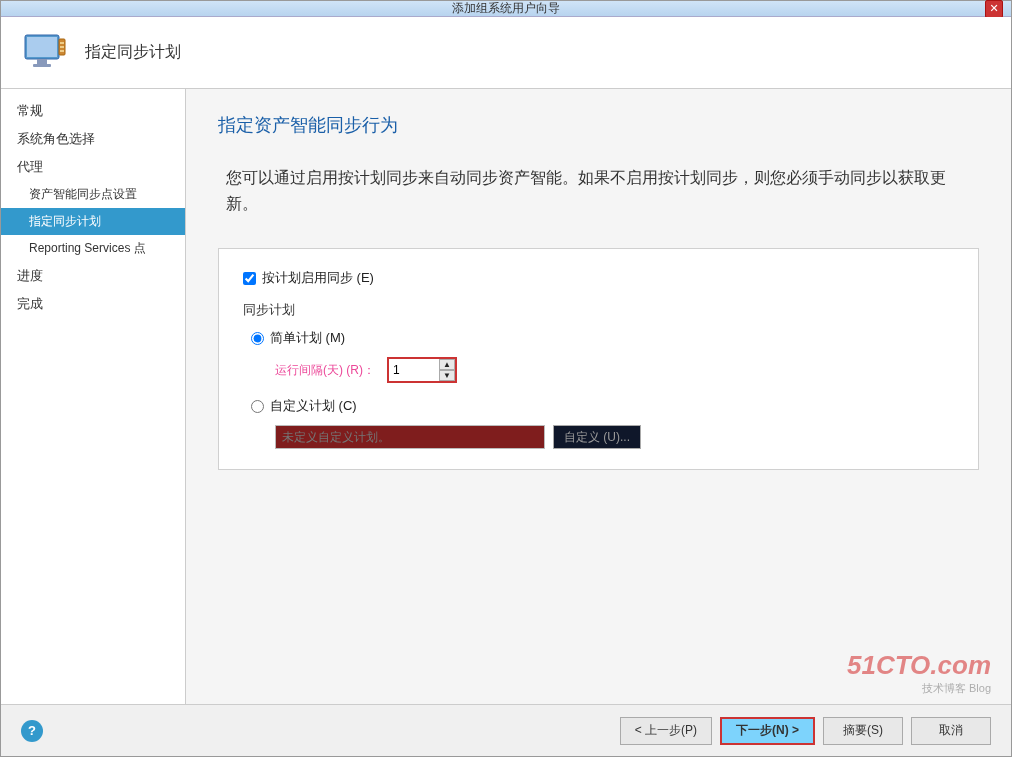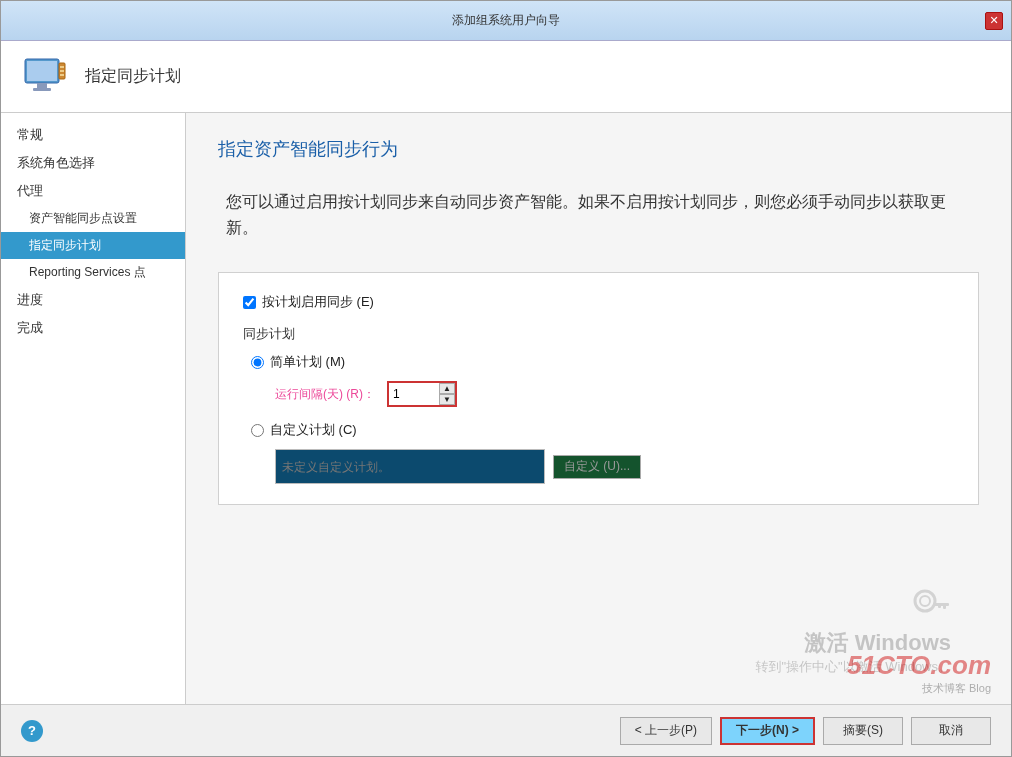--- a/index.html
+++ b/index.html
@@ -19,21 +19,21 @@
       height: 757px;
       background: #f0f0f0;
       border: 1px solid #999;
       display: flex;
       flex-direction: column;
       position: relative;
     }
 
     
     .title-bar {
-      height: 40px;
+      height: 16px;
       background: linear-gradient(to bottom, #d0e4f7, #b8d4ef);
       display: flex;
       align-items: center;
       justify-content: flex-end;
       padding: 0 8px;
       border-bottom: 1px solid #aac;
       flex-shrink: 0;
       gap: 31px;
     }
     .title-bar-text {
@@ -204,31 +204,31 @@
       line-height: 1;
     }
     .custom-schedule-inputs {
       margin-left: 24px;
       display: flex;
       align-items: center;
       gap: 8px;
     }
     .custom-input-box {
       width: 270px;
-      height: 35px;
+      height: 24px;
       border: 1px solid #bbb;
-      background: #0c4a6e;
+      background: #7f1d1d;
       padding: 0 6px;
       font-size: 12px;
       color: #999;
     }
     .custom-button {
       height: 24px;
       padding: 0 10px;
-      background: #14532d;
+      background: #0f172a;
       border: 1px solid #aaa;
       font-size: 12px;
       color: #999;
       cursor: default;
     }
 
     
     .watermark {
       position: absolute;
       bottom: 80px;
@@ -385,31 +385,20 @@
             <label for="customSchedule">自定义计划 (C)</label>
           </div>
 
           <div class="custom-schedule-inputs">
             <input type="text" class="custom-input-box" disabled="" placeholder="未定义自定义计划。" style="">
             <button class="custom-button" disabled="">自定义 (U)...</button>
           </div>
         </div>
       </div>
 
-      <div class="watermark">
-        <svg width="40" height="40" viewBox="0 0 40 40">
-          <circle cx="14" cy="16" r="10" fill="none" stroke="#888" stroke-width="3"></circle>
-          <circle cx="14" cy="16" r="5" fill="none" stroke="#888" stroke-width="2"></circle>
-          <rect x="22" y="18" width="16" height="3" fill="#888" rx="1"></rect>
-          <rect x="32" y="18" width="3" height="6" fill="#888" rx="1"></rect>
-          <rect x="27" y="18" width="3" height="5" fill="#888" rx="1"></rect>
-        </svg>
-        <div class="watermark-title">激活 Windows</div>
-        <div class="watermark-sub">转到"操作中心"以激活 Windows。</div>
-      </div>
     </div>
   </div>
 
   <div class="brand-watermark">
     <div class="brand-text-large">51CTO.com</div>
     <div class="brand-text-small">技术博客 Blog</div>
   </div>
 
   <div class="footer">
     <div class="help-icon">?</div>

